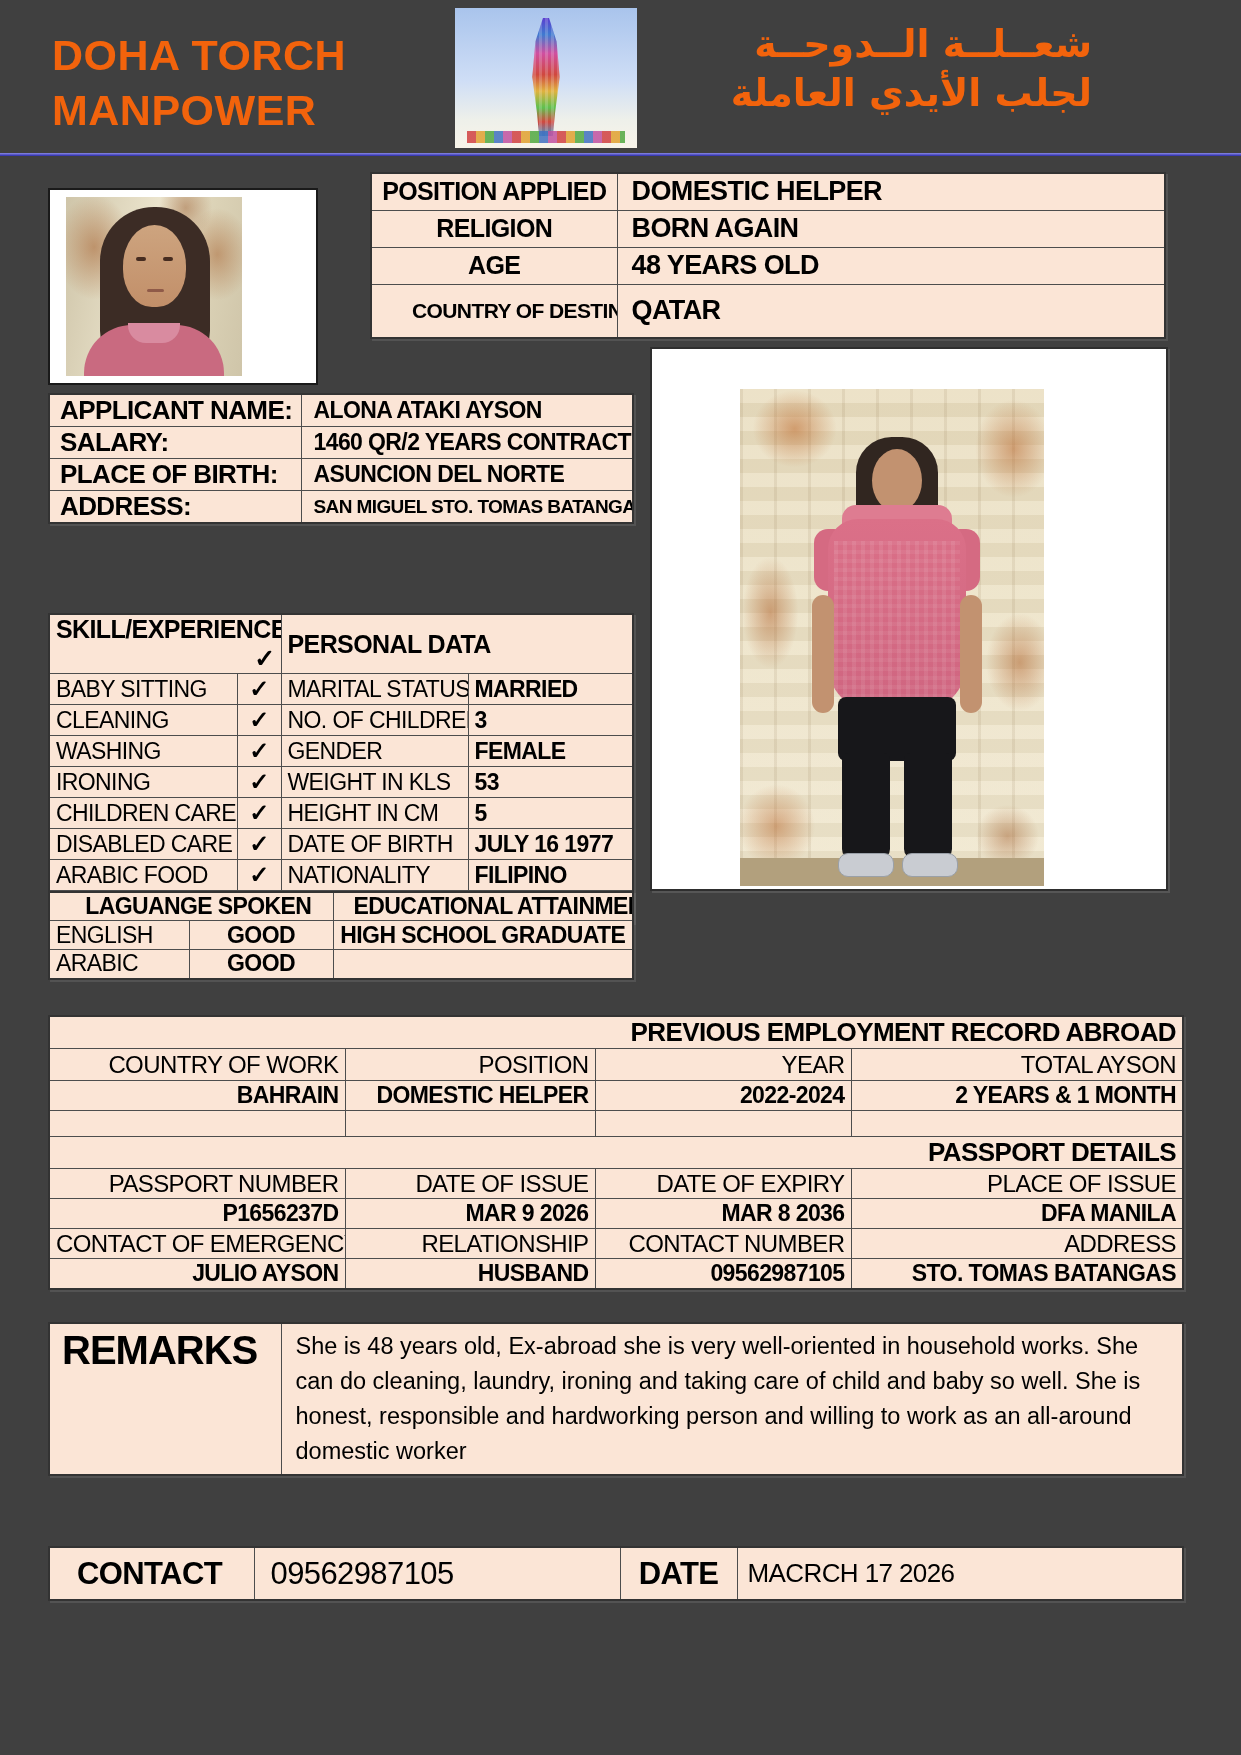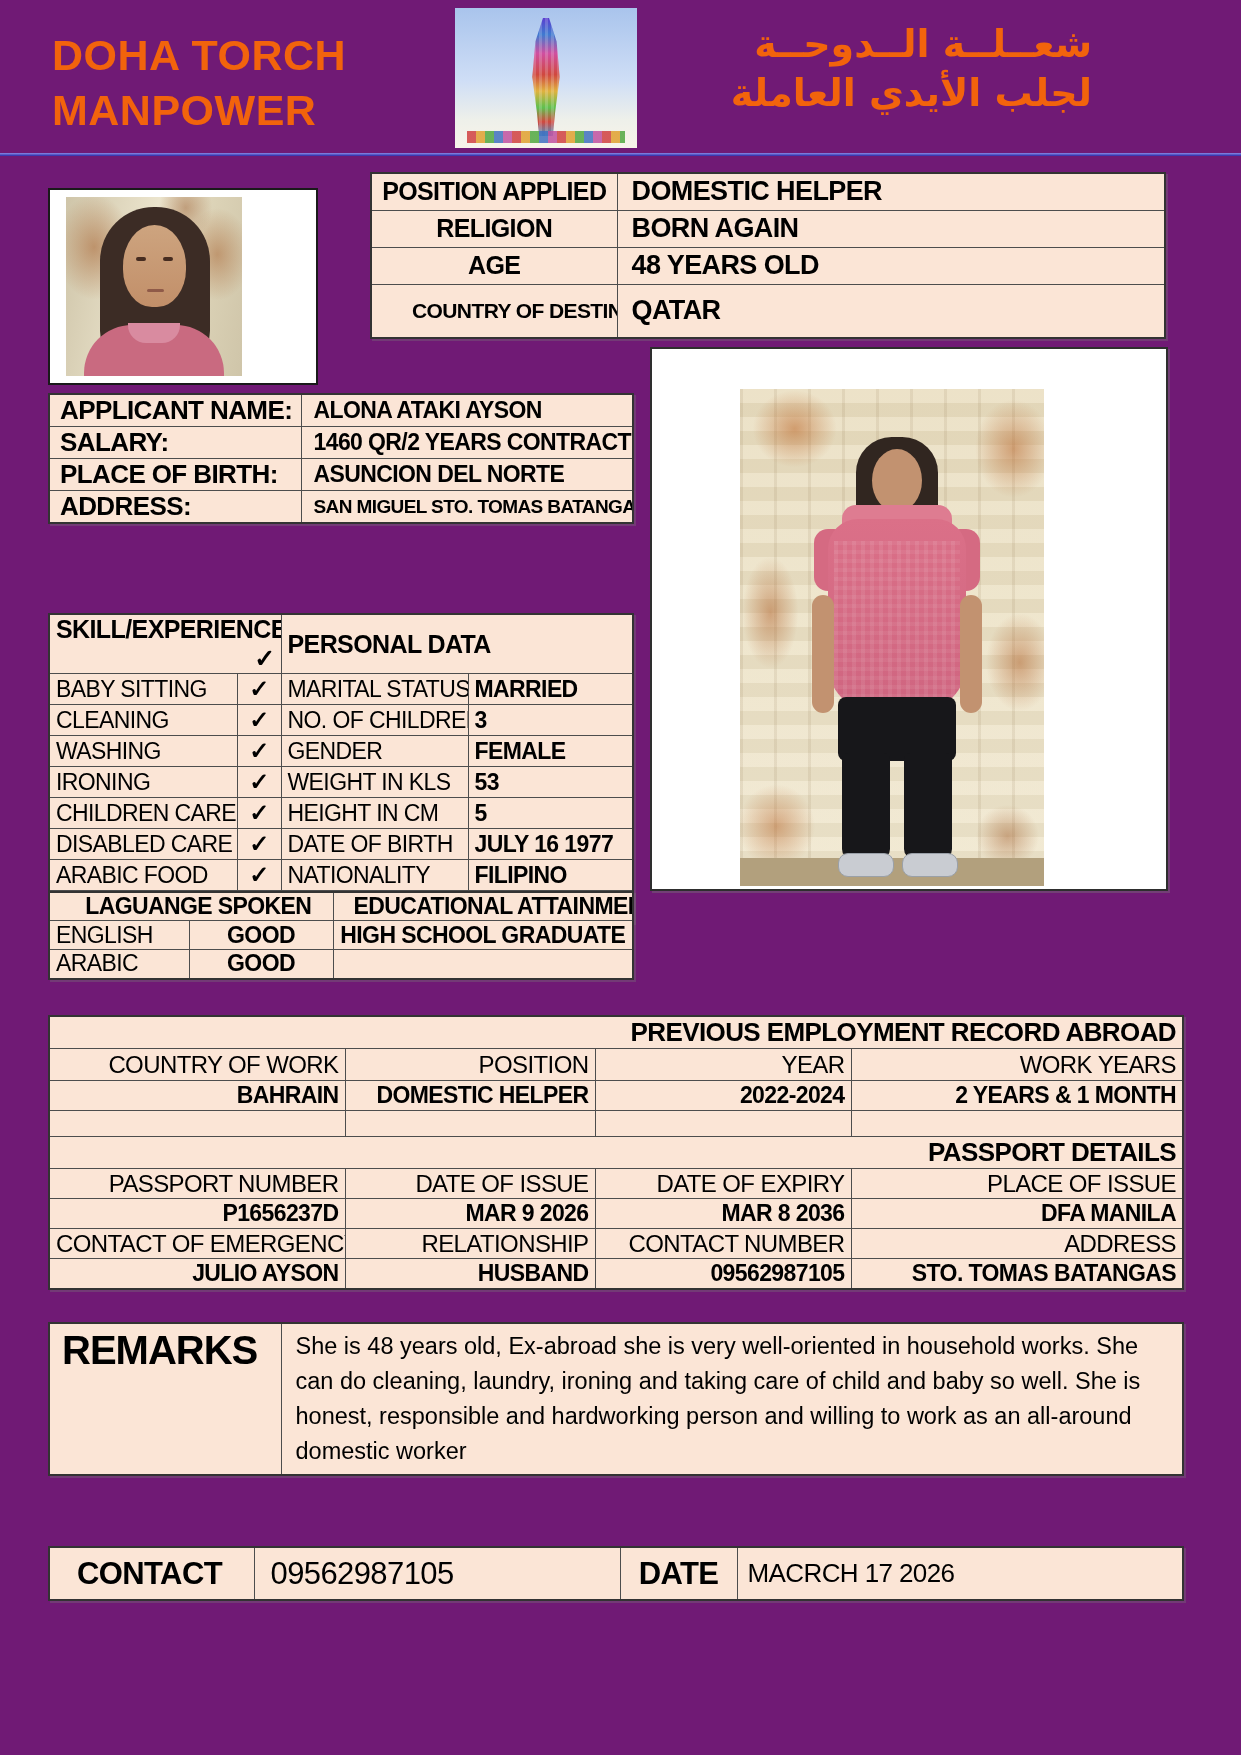--- a/index.html
+++ b/index.html
@@ -1,16 +1,16 @@
 <!DOCTYPE html>
 <html><head>
 <meta charset="utf-8">
 <style>
   html,body{margin:0;padding:0;background:#fff;}
-  .page{position:relative;width:1241px;height:1755px;background:#701a75;overflow:hidden;
+  .page{position:relative;width:1241px;height:1755px;background:#404040;overflow:hidden;
         font-family:"Liberation Sans",sans-serif;color:#000;}
   .cond{letter-spacing:-0.6px;}
 
   
   .agency-title{position:absolute;left:52px;top:28px;font-size:43px;font-weight:bold;
     color:#F2630C;line-height:1.28;letter-spacing:0.5px;}
   .logo-box{position:absolute;left:455px;top:8px;width:182px;height:140px;
     background:linear-gradient(180deg,#a9c4ec 0%,#cfdef6 52%,#eef0ea 80%,#f8f4e9 100%);}
   .tower{position:absolute;left:72px;top:10px;width:38px;height:118px;
     clip-path:polygon(42% 0%,58% 0%,78% 20%,86% 50%,74% 80%,68% 100%,32% 100%,26% 80%,14% 50%,22% 20%);
@@ -324,21 +324,21 @@
         <col style="width:332px">
       </colgroup>
     <tbody>
         <tr style="height:30px">
       <td class="title fill" colspan="4">PREVIOUS EMPLOYMENT RECORD ABROAD</td>
     </tr>
     <tr style="height:32px">
       <td class="hrow">COUNTRY OF WORK</td>
       <td class="hrow">POSITION</td>
       <td class="hrow">YEAR</td>
-      <td class="hrow">WORK YEARS</td>
+      <td class="hrow">TOTAL AYSON</td>
     </tr>
     <tr style="height:30px">
       <td class="b">BAHRAIN</td>
       <td class="b">DOMESTIC HELPER</td>
       <td class="b">2022-2024</td>
       <td class="b">2 YEARS &amp; 1 MONTH</td>
     </tr>
     <tr style="height:26px">
       <td></td>
       <td></td>

